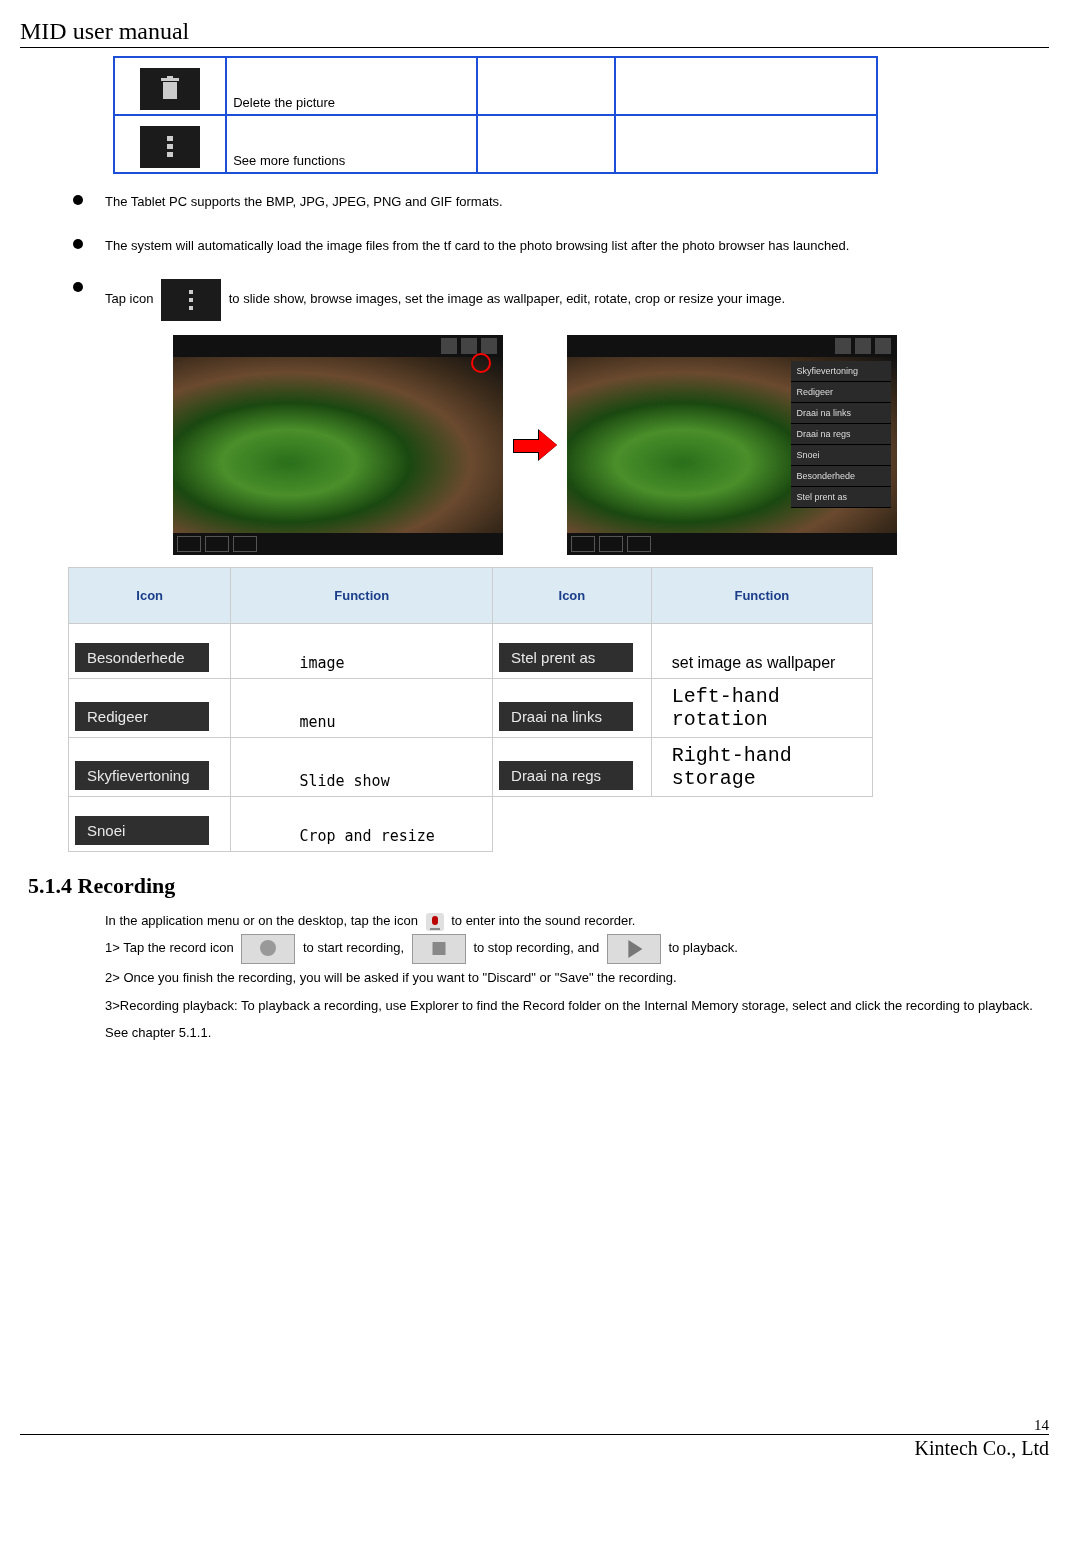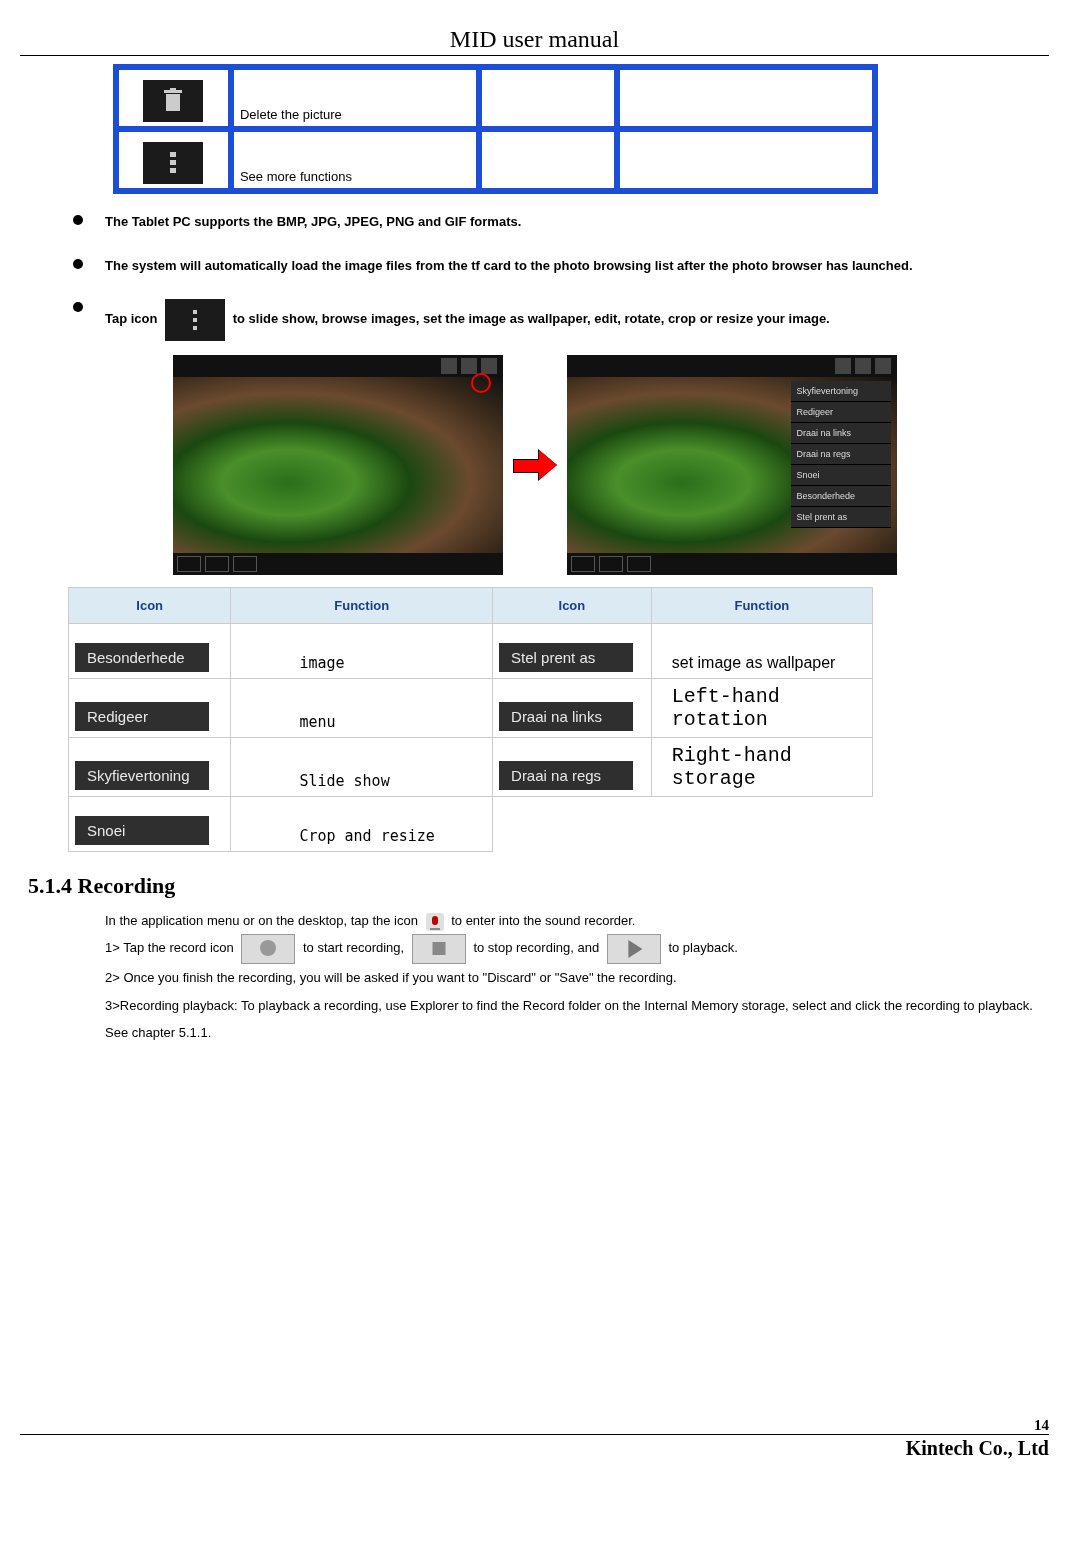--- a/index.html
+++ b/index.html
@@ -10,38 +10,38 @@
     background: #fff;
     width: 1069px;
   }
   .page {
     padding: 10px 20px 20px 20px;
     position: relative;
     min-height: 1480px;
     box-sizing: border-box;
   }
   .header-title {
-    text-align: center;
+    text-align: left;
     font-family: "Times New Roman", serif;
     font-size: 24px;
-    margin: 16px 0 2px 0;
+    margin: 8px 0 2px 0;
   }
   hr.toprule {
     border: none;
     border-top: 1px solid #000;
     margin: 0 0 8px 0;
   }
   
   table.small-icon-table {
     border-collapse: collapse;
     width: 765px;
     margin-left: 93px;
   }
   table.small-icon-table td {
-    border: 6px solid #1d4ed8;
+    border: 2px solid #1d4ed8;
     padding: 4px 6px;
     vertical-align: bottom;
     height: 48px;
   }
   table.small-icon-table td.c1 { width: 100px; }
   table.small-icon-table td.c2 { width: 245px; font-size: 13px; padding-bottom:4px; }
   table.small-icon-table td.c3 { width: 130px; }
   table.small-icon-table td.c4 { width: 260px; }
   .dark-icon {
     width: 60px;
@@ -57,21 +57,20 @@
   ul.bullets {
     list-style: none;
     margin: 18px 0 0 45px;
     padding: 0;
   }
   ul.bullets li {
     position: relative;
     padding-left: 40px;
     margin-bottom: 24px;
     line-height: 1.5;
-    font-weight: bold;
   }
   ul.bullets li::before {
     content: "";
     position: absolute;
     left: 8px;
     top: 3px;
     width: 10px;
     height: 10px;
     background: #000;
     border-radius: 50%;
@@ -165,21 +164,21 @@
     border-collapse: collapse;
     width: 805px;
     margin-left: 48px;
     margin-top: 12px;
   }
   table.func-table th {
     background:#dceaf4;
     color:#1a3e8a;
     font-weight:bold;
     border:1px solid #ccc;
-    padding:10px 4px;
+    padding:20px 4px;
     font-size:13px;
     text-align:center;
   }
   table.func-table td {
     border:1px solid #ccc;
     padding: 6px;
     vertical-align:bottom;
     height:42px;
   }
   table.func-table td.icon-cell { width:155px; text-align:left; padding:6px;}
@@ -219,21 +218,21 @@
   .inline-img.small { width:18px; height:18px; border:none; background:#e0e0e0; border-radius:3px;}
   .inline-img.small .mic { position:absolute;top:3px;left:6px;width:6px;height:9px;background:#b00;border-radius:3px;}
   .inline-img.small .base { position:absolute;bottom:1px;left:4px;width:10px;height:2px;background:#888;}
   .inline-img .circle { position:absolute;top:5px;left:50%;transform:translateX(-50%);width:16px;height:16px;border-radius:50%;background:#999;}
   .inline-img .square { position:absolute;top:7px;left:50%;transform:translateX(-50%);width:13px;height:13px;background:#888;}
   .inline-img .tri { position:absolute;top:5px;left:50%;transform:translateX(-40%);width:0;height:0;border-top:9px solid transparent;border-bottom:9px solid transparent;border-left:14px solid #777;}
 
   .footer {
     position:absolute;
     bottom:20px;
-    left:20px; right:20px;font-weight:bold;
+    left:20px; right:20px;
   }
   .footer .pg { text-align:right; font-family:"Times New Roman",serif; font-size:15px;}
   .footer hr { border:none; border-top:1px solid #000; margin:0;}
   .footer .co { text-align:right; font-family:"Times New Roman",serif; font-size:20px; margin-top:2px;}
   table.func-table td.no-border { border:none; }
 </style>
 </head>
 <body>
 
 <div class="page">

